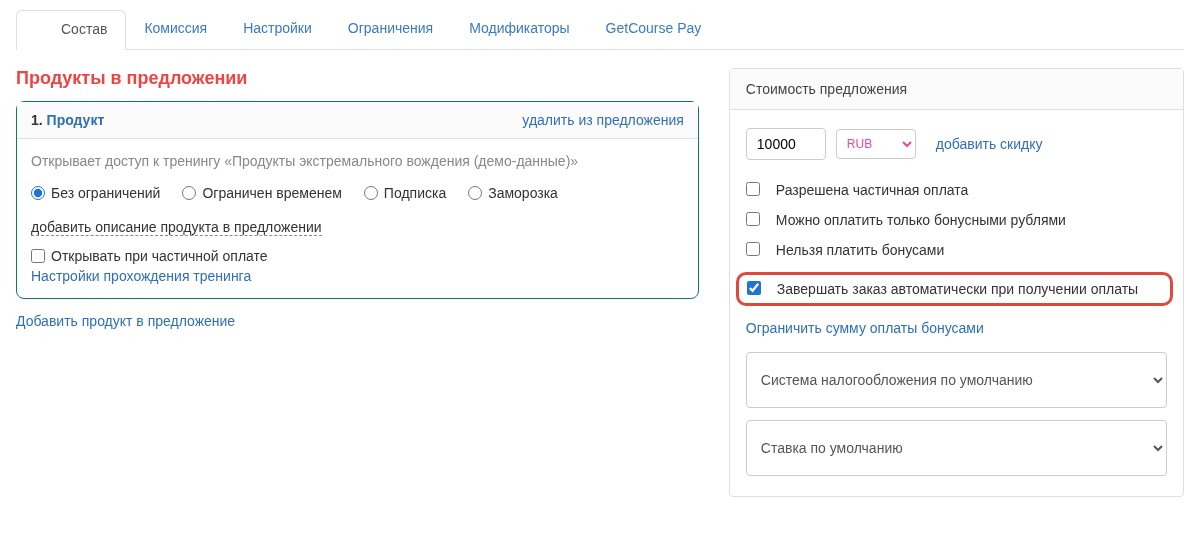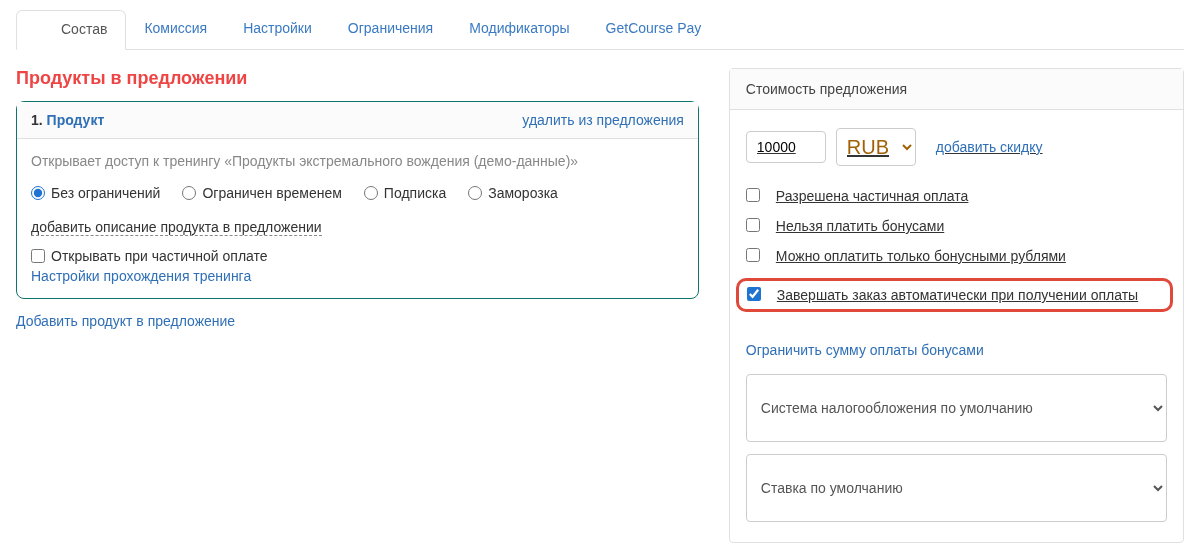--- a/index.html
+++ b/index.html
@@ -106,67 +106,67 @@
   .right-box {
     border: 1px solid #e0e0e0;
     border-radius: 4px;
   }
   .right-head {
     padding: 12px 16px;
     border-bottom: 1px solid #e0e0e0;
     background: #fbfbfb;
     color: #444;
   }
-  .right-body { padding: 18px 16px 20px 16px; text-decoration: underline; }
+  .right-body { padding: 18px 16px 20px 16px; }
   .price-row {
     display: flex;
     gap: 10px;
     align-items: center;
     margin-bottom: 22px;
   }
   .price-row input[type=text] {
     width: 80px;
     padding: 7px 10px;
     border: 1px solid #ccc;
     border-radius: 4px;
     font-size: 14px;
   }
   .price-row select {
     width: 80px;
     padding: 6px 6px;
     border: 1px solid #ccc;
     border-radius: 4px;
-    font-size: 20px;
-    background: #fff;
-    color: #a16207;
+    font-size: 12px;
+    background: #fff;
+    color: #ec4899;
   }
   .discount-link {
     color: #2f6fb6;
     cursor: pointer;
     margin-left: 10px;
     font-size: 14px;
   }
   .check-row {
     display: flex;
     align-items: flex-start;
     gap: 16px;
     margin-bottom: 14px;
     color: #333;
   }
   .highlight {
     border: 3px solid #e0493a;
     border-radius: 10px;
     padding: 6px 8px;
     margin-left: -10px;
     margin-right: -6px;
-    margin-bottom: 30px;
+    margin-bottom: 14px;
   }
   .select-full {
     width: 100%;
-    padding: 24px 10px;
+    padding: 18px 10px;
     border: 1px solid #ccc;
     border-radius: 4px;
     font-size: 14px;
     color: #555;
     background: #fff;
     margin-bottom: 12px;
   }
 </style>
 </head>
 <body>
@@ -242,26 +242,26 @@
           <span class="discount-link">добавить скидку</span>
         </div>
 
         <div class="check-row">
           <input type="checkbox" style="">
           <span>Разрешена частичная оплата</span>
         </div>
 
         <div class="check-row">
           <input type="checkbox" style="">
+          <span>Можно оплатить только бонусными рублями</span>
+        </div>
+
+        <div class="check-row">
+          <input type="checkbox" style="">
           <span>Нельзя платить бонусами</span>
-        </div>
-
-        <div class="check-row">
-          <input type="checkbox" style="">
-          <span>Можно оплатить только бонусными рублями</span>
         </div>
 
         <div class="highlight">
           <div class="check-row" style="margin-bottom:0;">
             <input type="checkbox" checked="" style="">
             <span>Завершать заказ автоматически при получении оплаты</span>
           </div>
         </div>
 
         <div style="margin-bottom:16px;">

